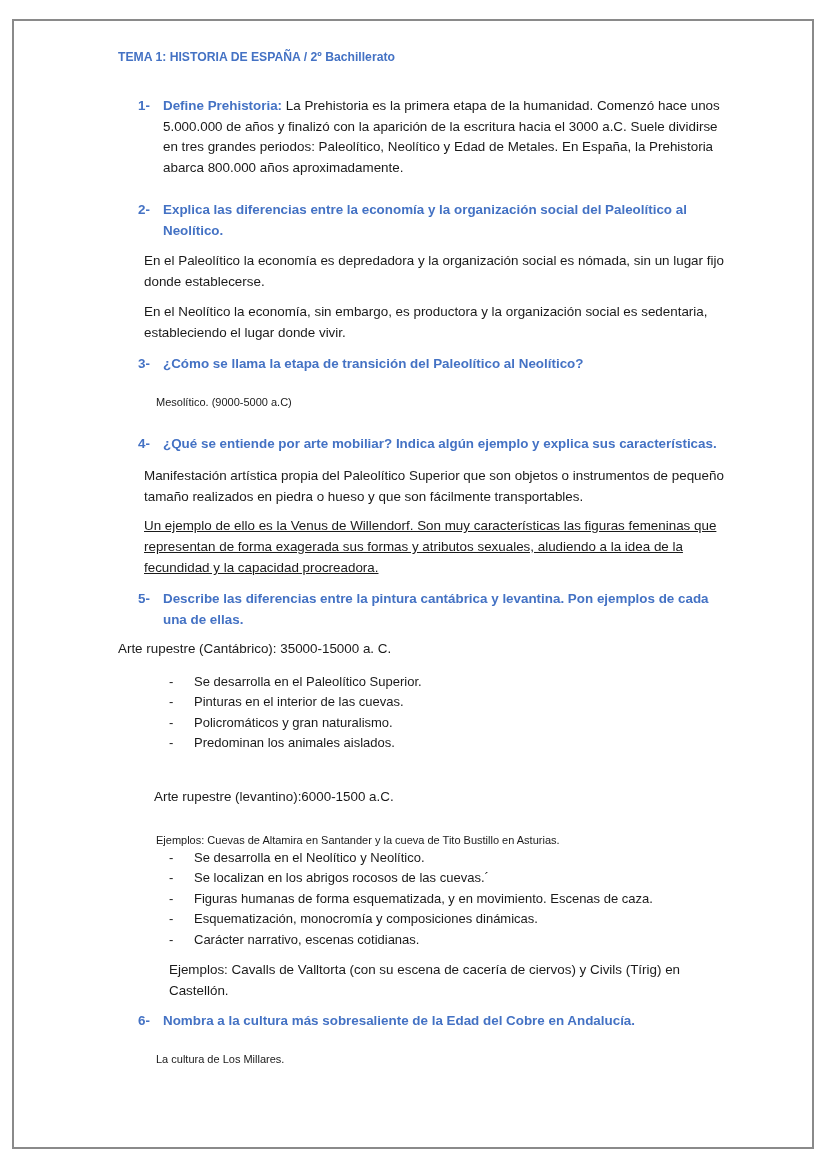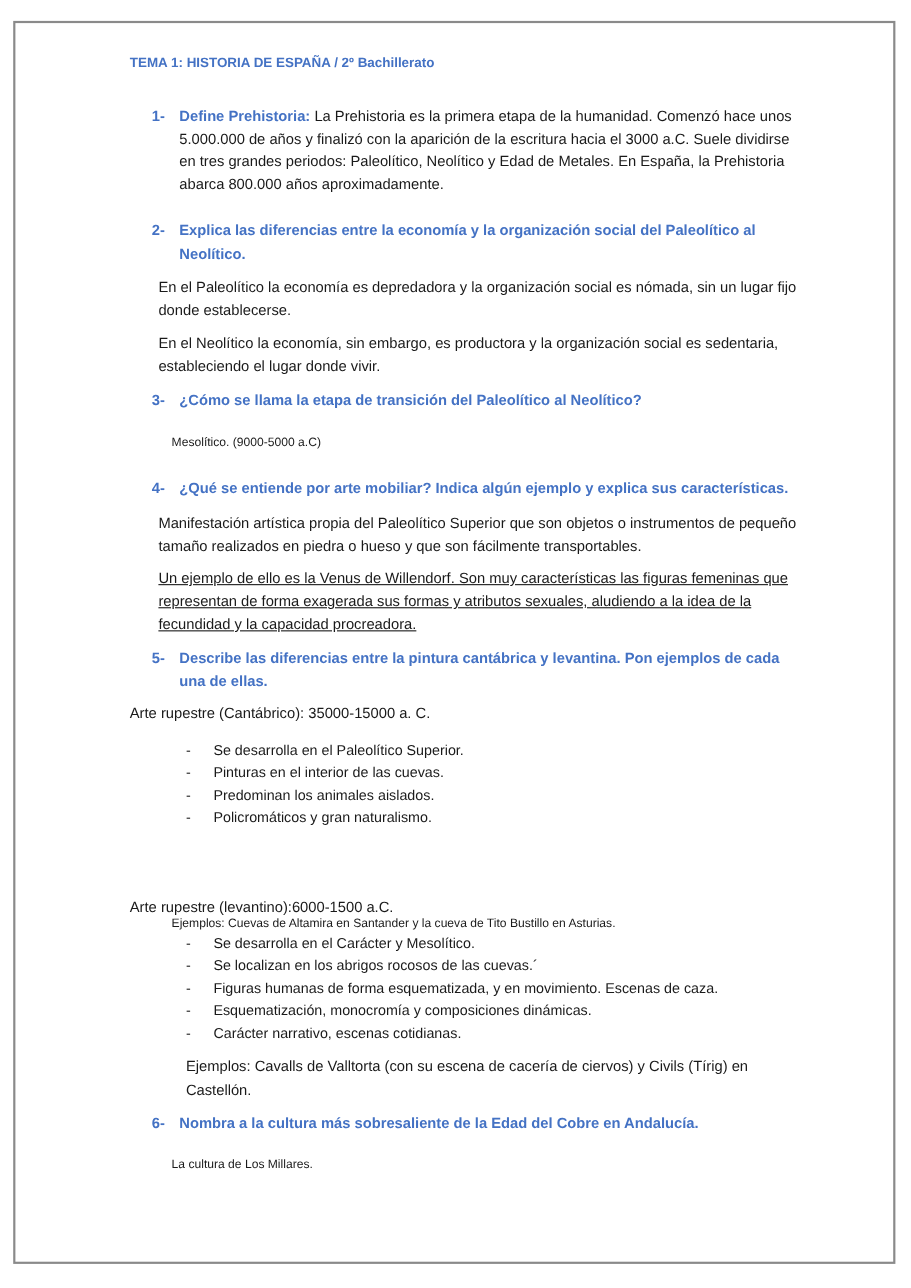--- a/index.html
+++ b/index.html
@@ -48,28 +48,28 @@
 <div class="para" style="top:465px;">Manifestación artística propia del Paleolítico Superior que son objetos o instrumentos de pequeño tamaño realizados en piedra o hueso y que son fácilmente transportables.</div>
 <div class="para" style="top:515px; width:575px;text-decoration:underline;">Un ejemplo de ello es la  Venus de Willendorf. Son muy características las figuras femeninas que representan de forma exagerada sus formas y atributos sexuales, aludiendo a la idea de la fecundidad y la capacidad procreadora.</div>
 
 <div class="qnum" style="top:591px;">5-</div>
 <div class="qtext q" style="top:589px;">Describe las diferencias entre la pintura cantábrica y levantina. Pon ejemplos de cada una de ellas.</div>
 
 <div class="flush" style="top:641px;">Arte rupestre (Cantábrico): 35000-15000 a. C.</div>
 <div class="bul" style="top:672px;">
   <div><span class="dash">-</span><span>Se desarrolla en el Paleolítico Superior.</span></div>
   <div><span class="dash">-</span><span>Pinturas en el interior de las cuevas.</span></div>
+  <div><span class="dash">-</span><span>Policromáticos y gran naturalismo.</span></div>
   <div><span class="dash">-</span><span>Predominan los animales aislados.</span></div>
-  <div><span class="dash">-</span><span>Policromáticos y gran naturalismo.</span></div>
 </div>
 <div class="ind" style="top:786px;margin-top:48px;">Ejemplos: Cuevas de Altamira en Santander y la cueva de Tito Bustillo en Asturias.</div>
 
-<div class="flush" style="top:817px;">Arte rupestre (levantino):6000-1500 a.C.</div>
+<div class="flush" style="top:789px;margin-left:36px;">Arte rupestre (levantino):6000-1500 a.C.</div>
 <div class="bul" style="top:848px;">
-  <div><span class="dash">-</span><span>Se desarrolla en el Carácter y Mesolítico.</span></div>
+  <div><span class="dash">-</span><span>Se desarrolla en el Neolítico y Neolítico.</span></div>
   <div><span class="dash">-</span><span>Se localizan en los abrigos rocosos de las cuevas.´</span></div>
   <div><span class="dash">-</span><span>Figuras humanas de forma esquematizada, y en movimiento. Escenas de caza.</span></div>
   <div><span class="dash">-</span><span>Esquematización, monocromía y composiciones dinámicas.</span></div>
   <div><span class="dash">-</span><span>Carácter narrativo, escenas cotidianas.</span></div>
 </div>
 <div class="ex2" style="top:959px;">Ejemplos: Cavalls de Valltorta (con su escena de cacería de ciervos) y Civils (Tírig) en Castellón.</div>
 
 <div class="qnum" style="top:1013px;">6-</div>
 <div class="qtext q" style="top:1011px;">Nombra a la cultura más sobresaliente de la Edad del Cobre en Andalucía.</div>
 <div class="ind" style="top:1053px;">La cultura de Los Millares.</div>

